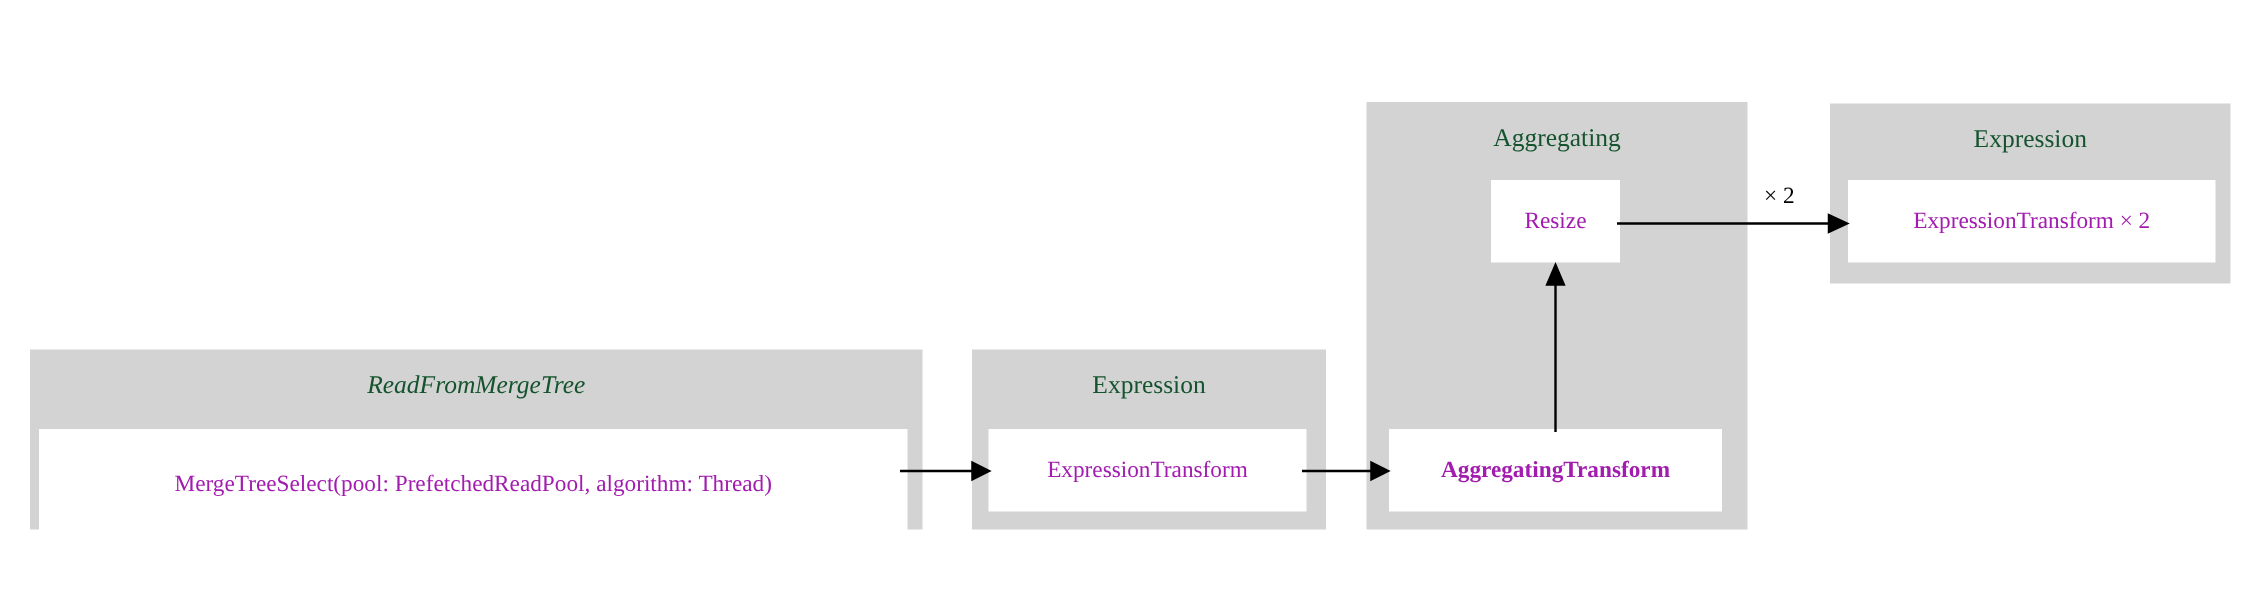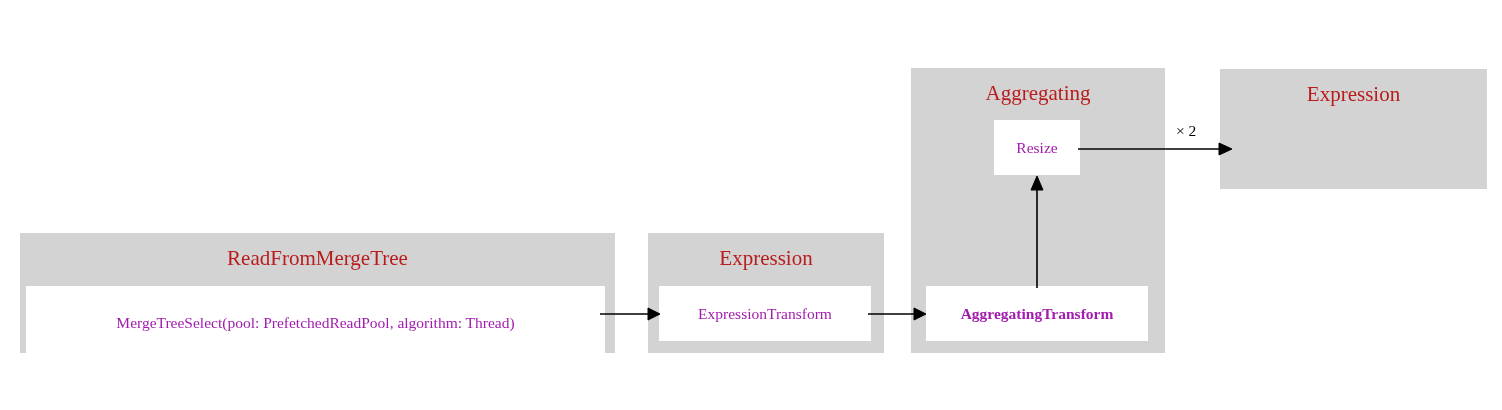--- a/index.html
+++ b/index.html
@@ -18,22 +18,22 @@
   .cluster {
     position: absolute;
     background: #d3d3d3;
     box-sizing: border-box;
   }
   .cluster-title {
     position: absolute;
     left: 0;
     right: 0;
     text-align: center;
-    font-size: 21px;
-    color: #b91c1c;
+    font-size: 17px;
+    color: #14532d;
     line-height: 1;
     white-space: nowrap;
   }
   .node {
     position: absolute;
     background: #ffffff;
     box-sizing: border-box;
     display: flex;
     align-items: center;
     justify-content: center;
@@ -61,38 +61,39 @@
     white-space: nowrap;
     line-height: 1;
   }
 </style>
 </head>
 <body>
 
 <div id="canvas">
 
   <div class="cluster" style="left:20px; top:233px; width:595px; height:120px;">
-    <div class="cluster-title" style="top:15px;">ReadFromMergeTree</div>
+    <div class="cluster-title" style="top:15px;font-style:italic;">ReadFromMergeTree</div>
   </div>
   <div class="node" style="left:26px; top:286px; width:579px; height:73px;">MergeTreeSelect(pool: PrefetchedReadPool, algorithm: Thread)</div>
 
   <div class="cluster" style="left:648px; top:233px; width:236px; height:120px;">
     <div class="cluster-title" style="top:15px;">Expression</div>
   </div>
   <div class="node" style="left:659px; top:286px; width:212px; height:55px;">ExpressionTransform</div>
 
   <div class="cluster" style="left:911px; top:68px; width:254px; height:285px;">
     <div class="cluster-title" style="top:15px;">Aggregating</div>
   </div>
   <div class="node" style="left:994px; top:120px; width:86px; height:55px;">Resize</div>
   <div class="node" style="left:926px; top:286px; width:222px; height:55px;font-weight:bold;">AggregatingTransform</div>
 
   <div class="cluster" style="left:1220px; top:69px; width:267px; height:120px;">
     <div class="cluster-title" style="top:15px;">Expression</div>
   </div>
+  <div class="node" style="left:1232px; top:120px; width:245px; height:55px;">ExpressionTransform × 2</div>
 
   <svg class="edge" style="left:598px; top:300px;" width="66" height="30">
     <line x1="2" y1="14" x2="51" y2="14"></line>
     <polygon points="50,8 62,14 50,20"></polygon>
   </svg>
 
   <svg class="edge" style="left:866px; top:300px;" width="66" height="30">
     <line x1="2" y1="14" x2="49" y2="14"></line>
     <polygon points="48,8 60,14 48,20"></polygon>
   </svg>

